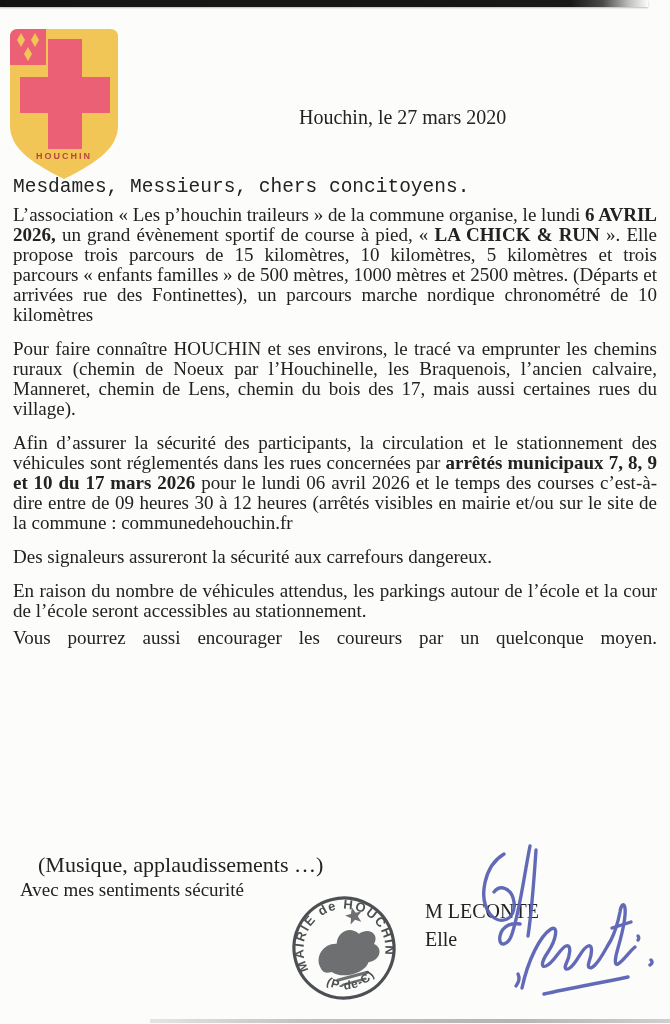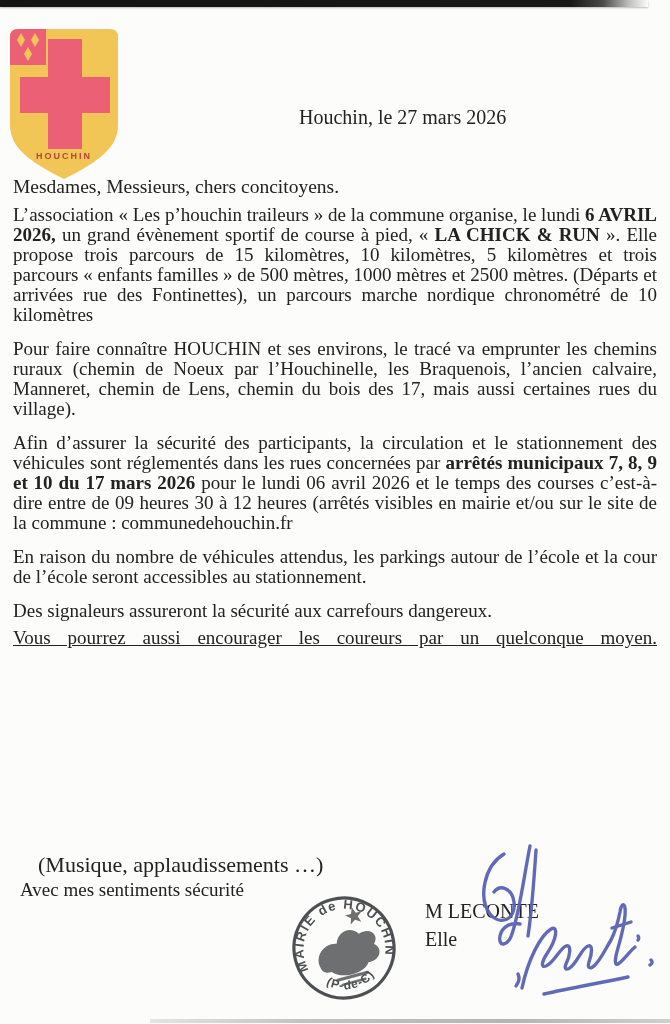--- a/index.html
+++ b/index.html
@@ -14,27 +14,27 @@
     background:linear-gradient(90deg,#141414 0%,#181818 88%,#4a4a4a 93%,#bdbdbd 97%,rgba(255,255,255,0) 100%);
     box-shadow:0 1px 2px rgba(0,0,0,.25);
   }
   .scan-strip-bottom {
     position:absolute; bottom:1px; left:150px; right:0; height:4px;
     background:linear-gradient(90deg, rgba(160,160,160,.25), #c2c2c2 30%, #b5b5b5 70%, #cfcfcf);
     filter:blur(.6px);
   }
   .coat-of-arms { position:absolute; left:8px; top:27px; }
   .dateline { position:absolute; left:299px; top:106px; font-size:20px; white-space:nowrap; }
-  .salutation { position:absolute; left:13px; top:176px; font-size:19.5px; }
+  .salutation { position:absolute; left:13px; top:176px; font-size:19.5px;font-family:Liberation Mono, monospace; }
   .letter-body {
     position:absolute; left:13px; top:205px; width:644px;
     font-size:19px; line-height:20px; text-align:justify;
   }
   .letter-body p { margin:0 0 14px 0; }
-  .letter-body p:last-child { margin:-7px 0 0 0; text-align-last:justify;text-decoration:underline; }
+  .letter-body p:last-child { margin:-7px 0 0 0; text-align-last:justify; }
   .letter-body b { font-weight:bold; }
   .music-note { position:absolute; left:13px; top:852px; width:644px; padding-left:25px; font-size:22px; box-sizing:border-box; }
   .valediction { position:absolute; left:13px; top:879px; width:400px; padding-left:7px; font-size:19px; box-sizing:border-box; }
   .signer-block { position:absolute; left:425px; top:897px; font-size:20px; line-height:28px; }
   .stamp { position:absolute; left:282px; top:886px; opacity:.92; }
   .signature { position:absolute; left:448px; top:840px; z-index:5; }
   .crest-label-svg { font-family:"Liberation Sans", sans-serif; }
   .stamp-text { font-family:"Liberation Sans", sans-serif; font-weight:bold; }
 </style>
 </head>
@@ -52,30 +52,30 @@
     </g>
     <path d="M10,2 H38 V38 H2 V10 Q2,2 10,2 Z" fill="#EC6076"></path>
     <g fill="#F2C557">
       <path d="M13,6 L17,13 13,20 9,13 Z"></path>
       <path d="M27,6 L31,13 27,20 23,13 Z"></path>
       <path d="M20,20 L24,27 20,34 16,27 Z"></path>
     </g>
     <text class="crest-label-svg" x="56" y="132" text-anchor="middle" font-size="9" font-weight="bold" letter-spacing="2" fill="#B5473C">HOUCHIN</text>
   </svg>
 
-  <div class="dateline">Houchin, le 27 mars 2026</div>
+  <div class="dateline">Houchin, le 27 mars 2020</div>
 
   <div class="salutation">Mesdames, Messieurs, chers concitoyens.</div>
 
   <div class="letter-body">
       <p><span>L’association « Les p’houchin traileurs » de la commune organise, le lundi </span><b>6 AVRIL 2026,</b><span> un grand évènement sportif de course à pied, « </span><b>LA CHICK &amp; RUN</b><span> ». Elle propose trois parcours de 15 kilomètres, 10 kilomètres, 5 kilomètres et trois parcours « enfants familles » de 500 mètres, 1000 mètres et 2500 mètres. (Départs et arrivées rue des Fontinettes), un parcours marche nordique chronométré de 10 kilomètres</span></p>
       <p><span>Pour faire connaître HOUCHIN et ses environs, le tracé va emprunter les chemins ruraux (chemin de Noeux par l’Houchinelle, les Braquenois, l’ancien calvaire, Manneret, chemin de Lens, chemin du bois des 17, mais aussi certaines rues du village).</span></p>
       <p><span>Afin d’assurer la sécurité des participants, la circulation et le stationnement des véhicules sont réglementés dans les rues concernées par </span><b>arrêtés municipaux 7, 8, 9 et 10 du 17 mars 2026</b><span> pour le lundi 06 avril 2026 et le temps des courses c’est-à-dire entre de 09 heures 30 à 12 heures (arrêtés visibles en mairie et/ou sur le site de la commune : communedehouchin.fr</span></p>
+      <p><span>Des signaleurs assureront la sécurité aux carrefours dangereux.</span></p>
       <p><span>En raison du nombre de véhicules attendus, les parkings autour de l’école et la cour de l’école seront accessibles au stationnement.</span></p>
-      <p><span>Des signaleurs assureront la sécurité aux carrefours dangereux.</span></p>
       <p><span>Vous pourrez aussi encourager les coureurs par un quelconque moyen.</span></p>
     </div>
 
   <div class="music-note">(Musique, applaudissements …)</div>
   <div class="valediction">Avec mes sentiments sécurité</div>
 
   <div class="signer-block">
     <div>M LECONTE</div>
     <div>Elle</div>
   </div>

